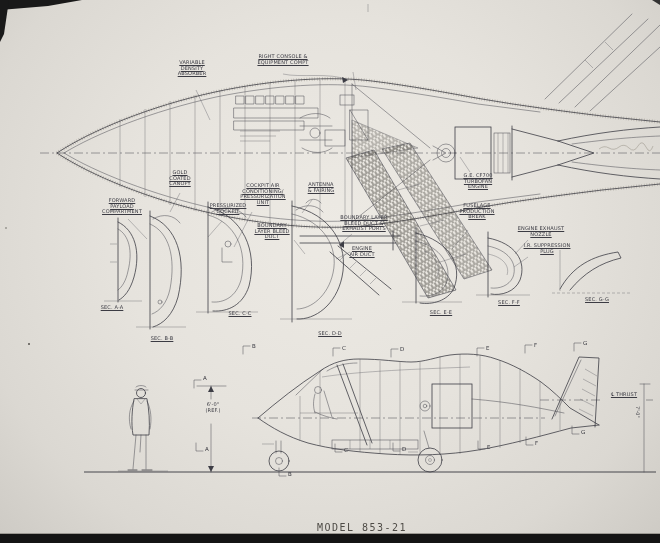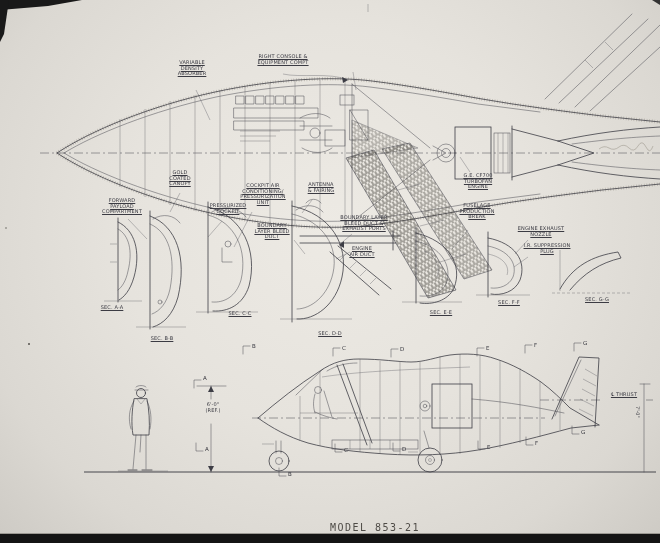--- a/index.html
+++ b/index.html
@@ -280,15 +280,15 @@
 <span class="cut" style="left:583px;top:340px">G</span>
 
 <span class="cut" style="left:205px;top:446px">A</span>
 <span class="cut" style="left:288px;top:471px">B</span>
 <span class="cut" style="left:344px;top:447px">C</span>
 <span class="cut" style="left:402px;top:446px">D</span>
 <span class="cut" style="left:487px;top:444px">E</span>
 <span class="cut" style="left:535px;top:440px">F</span>
 <span class="cut" style="left:581px;top:429px">G</span>
 
-<div class="model" style="left:375px;top:522px">MODEL 853-21</div>
+<div class="model" style="left:362px;top:522px">MODEL 853-21</div>
 
 </div>
 
 </body></html>

